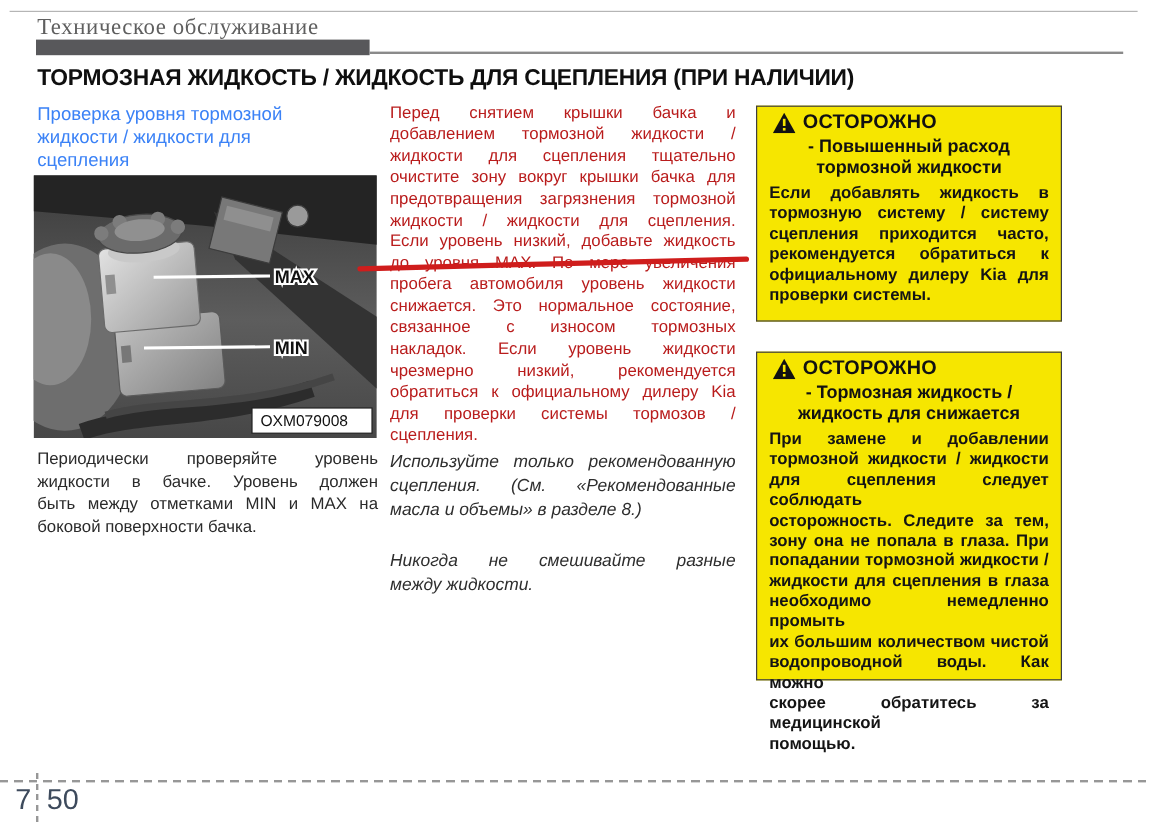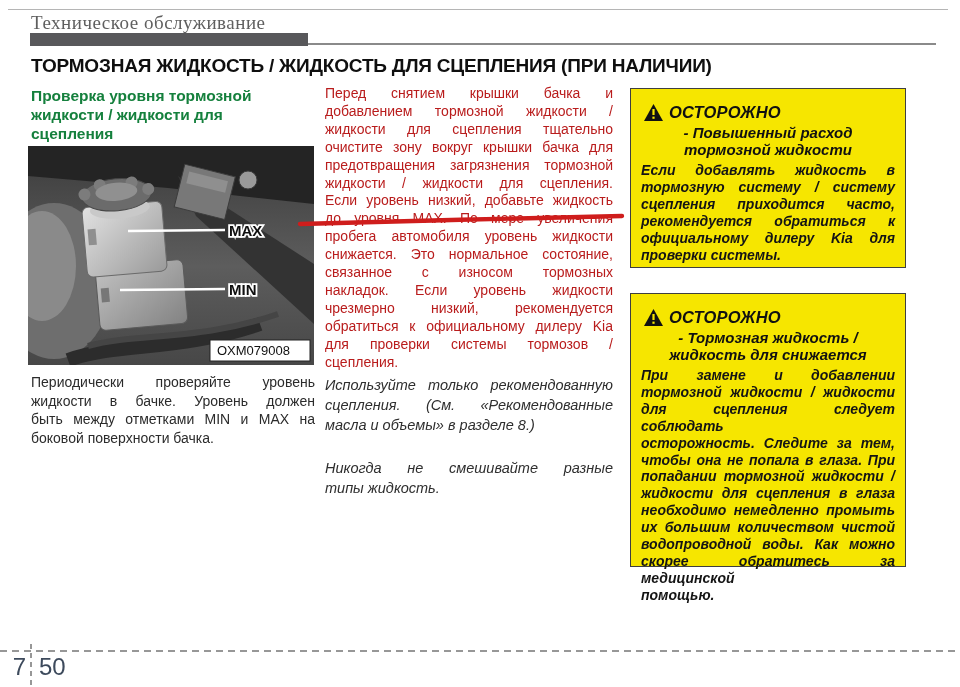--- a/index.html
+++ b/index.html
@@ -9,35 +9,35 @@
   }
   .abs{position:absolute;}
   
   .top-hairline{left:8px;top:9px;width:940px;height:1px;background:#b5b5b5;}
   .hdr-serif{left:31px;top:12px;font-family:"Liberation Serif",serif;font-size:19px;color:#5f5f5f;letter-spacing:.5px;}
   .hdr-bar{left:30px;top:33px;width:278px;height:13px;background:var(--header-bar,#58585b);}
   .hdr-rule{left:308px;top:43px;width:628px;height:2px;background:#8a8a8a;}
   .page-title{left:31px;top:55px;font-size:19px;font-weight:bold;color:#0f0f0f;letter-spacing:-.2px;white-space:nowrap;}
   
   .col-left{left:31px;top:86px;width:284px;}
-  .sec-heading{font-size:15.5px;font-weight:bold;line-height:19px;color:#15803d;}
+  .sec-heading{font-size:15.5px;font-weight:normal;line-height:19px;color:#3b82f6;}
   .figure{left:28px;top:146px;width:286px;height:219px;}
   .left-para{left:31px;top:373px;width:284px;font-size:14px;line-height:18.6px;color:#2b2b2b;}
   .col-mid-para{left:325px;top:85px;width:288px;font-size:14px;line-height:17.9px;color:#b91c1c;}
   .note1{left:325px;top:375px;width:288px;font-size:14.5px;line-height:20px;font-style:italic;color:#2e2e2e;}
   .note2{left:325px;top:458px;width:288px;font-size:14.5px;line-height:20px;font-style:italic;color:#2e2e2e;}
   .lines > div{text-align:justify;text-align-last:justify;}
   .lines > div:last-child{text-align-last:left;}
   .lines-plain > div{text-align:left;}
   
   .red-underline{left:296px;top:208px;width:330px;height:22px;pointer-events:none;}
   
   .warn{
-    left:630px;width:276px;background:var(--warning-bg,#f6e600);
-    border:1px solid #3f3f3f;box-sizing:border-box;padding:14px 10px 6px 10px;font-style:italic;
+    left:630px;width:255px;background:var(--warning-bg,#f6e600);
+    border:1px solid #3f3f3f;box-sizing:border-box;padding:4px 10px 6px 10px;
   }
   .warn-1{top:88px;height:180px;}
   .warn-2{top:293px;height:274px;}
   .warn-titlerow{display:flex;align-items:center;gap:6px;margin-left:3px;margin-bottom:2px;}
   .warn-title{font-size:16.5px;font-weight:bold;color:#111;letter-spacing:.2px;}
   .warn-sub{font-size:15px;font-weight:bold;line-height:17px;color:#111;}
   .warn-sub > div{text-align:center;}
   .warn-body{margin-top:4px;font-size:14px;font-weight:bold;line-height:16.9px;color:#141414;}
   
   .foot-dash-h{left:0;top:650px;width:960px;height:2px;
@@ -147,21 +147,21 @@
     <path d="M4,16 C110,13.5 220,10 326,8" stroke="#cf1d1c" stroke-width="4.4" stroke-linecap="round" fill="none"></path>
   </svg>
 
   <div class="abs note1 lines">
       <div>Используйте только рекомендованную</div>
       <div>сцепления. (См. «Рекомендованные</div>
       <div>масла и объемы» в разделе 8.)</div>
     </div>
   <div class="abs note2 lines">
       <div>Никогда не смешивайте разные</div>
-      <div>типы жидкость.</div>
+      <div>между жидкости.</div>
     </div>
 
   <div class="abs warn warn-1">
     <div class="warn-titlerow">
       <svg width="19" height="17" viewBox="0 0 19 17">
         <polygon points="9.5,0 19,17 0,17" fill="#111111"></polygon>
         <rect x="8.4" y="5" width="2.2" height="6" fill="#f6e600"></rect>
         <rect x="8.4" y="12.6" width="2.2" height="2.2" fill="#f6e600"></rect>
       </svg>
       <span class="warn-title">ОСТОРОЖНО</span>
@@ -191,21 +191,21 @@
     </div>
     <div class="warn-sub">
         <div>- Тормозная жидкость /</div>
         <div>жидкость для снижается</div>
       </div>
     <div class="warn-body lines">
         <div>При замене и добавлении</div>
         <div>тормозной жидкости / жидкости</div>
         <div>для сцепления следует соблюдать</div>
         <div>осторожность. Следите за тем,</div>
-        <div>чтобы она не попала в глаза. При</div>
+        <div>зону она не попала в глаза. При</div>
         <div>попадании тормозной жидкости /</div>
         <div>жидкости для сцепления в глаза</div>
         <div>необходимо немедленно промыть</div>
         <div>их большим количеством чистой</div>
         <div>водопроводной воды. Как можно</div>
         <div>скорее обратитесь за медицинской</div>
         <div>помощью.</div>
       </div>
   </div>
 

